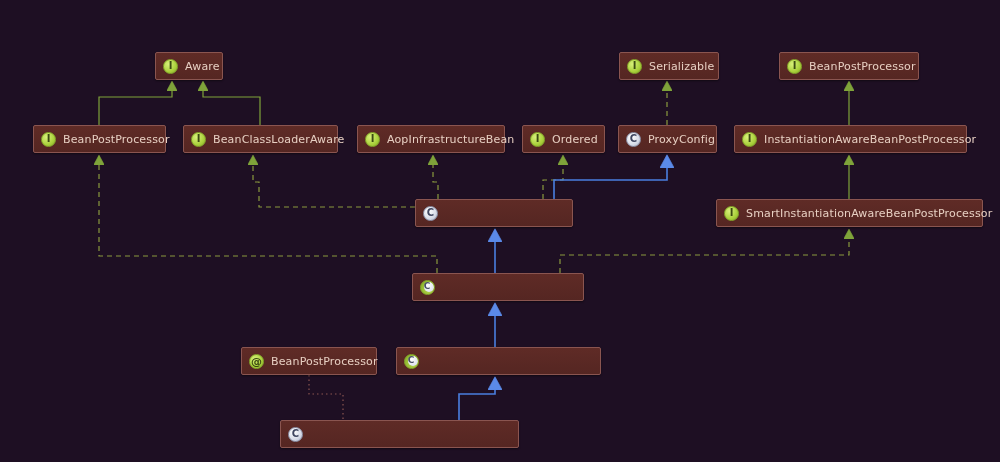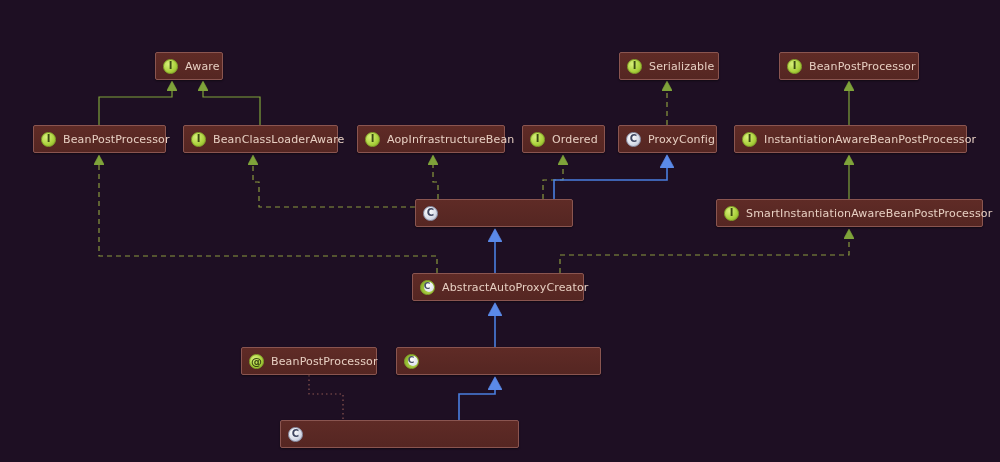--- a/index.html
+++ b/index.html
@@ -223,21 +223,20 @@
 
   <div class="node" style="left:716px; top:199px; width:267px;">
     <span class="node-icon icon-interface">I</span>
     <span class="node-label">SmartInstantiationAwareBeanPostProcessor</span>
   </div>
 
   <div class="node" style="left:412px; top:273px; width:172px;">
     <span class="node-icon icon-abstract">
       <span class="glyph">C</span>
     </span>
-    <span class="node-label">AbstractAutoProxyCreator</span>
   </div>
 
   <div class="node" style="left:241px; top:347px; width:136px;">
     <span class="node-icon icon-annotation">@</span>
     <span class="node-label">BeanPostProcessor</span>
   </div>
 
   <div class="node" style="left:396px; top:347px; width:205px;">
     <span class="node-icon icon-abstract">
       <span class="glyph">C</span>

